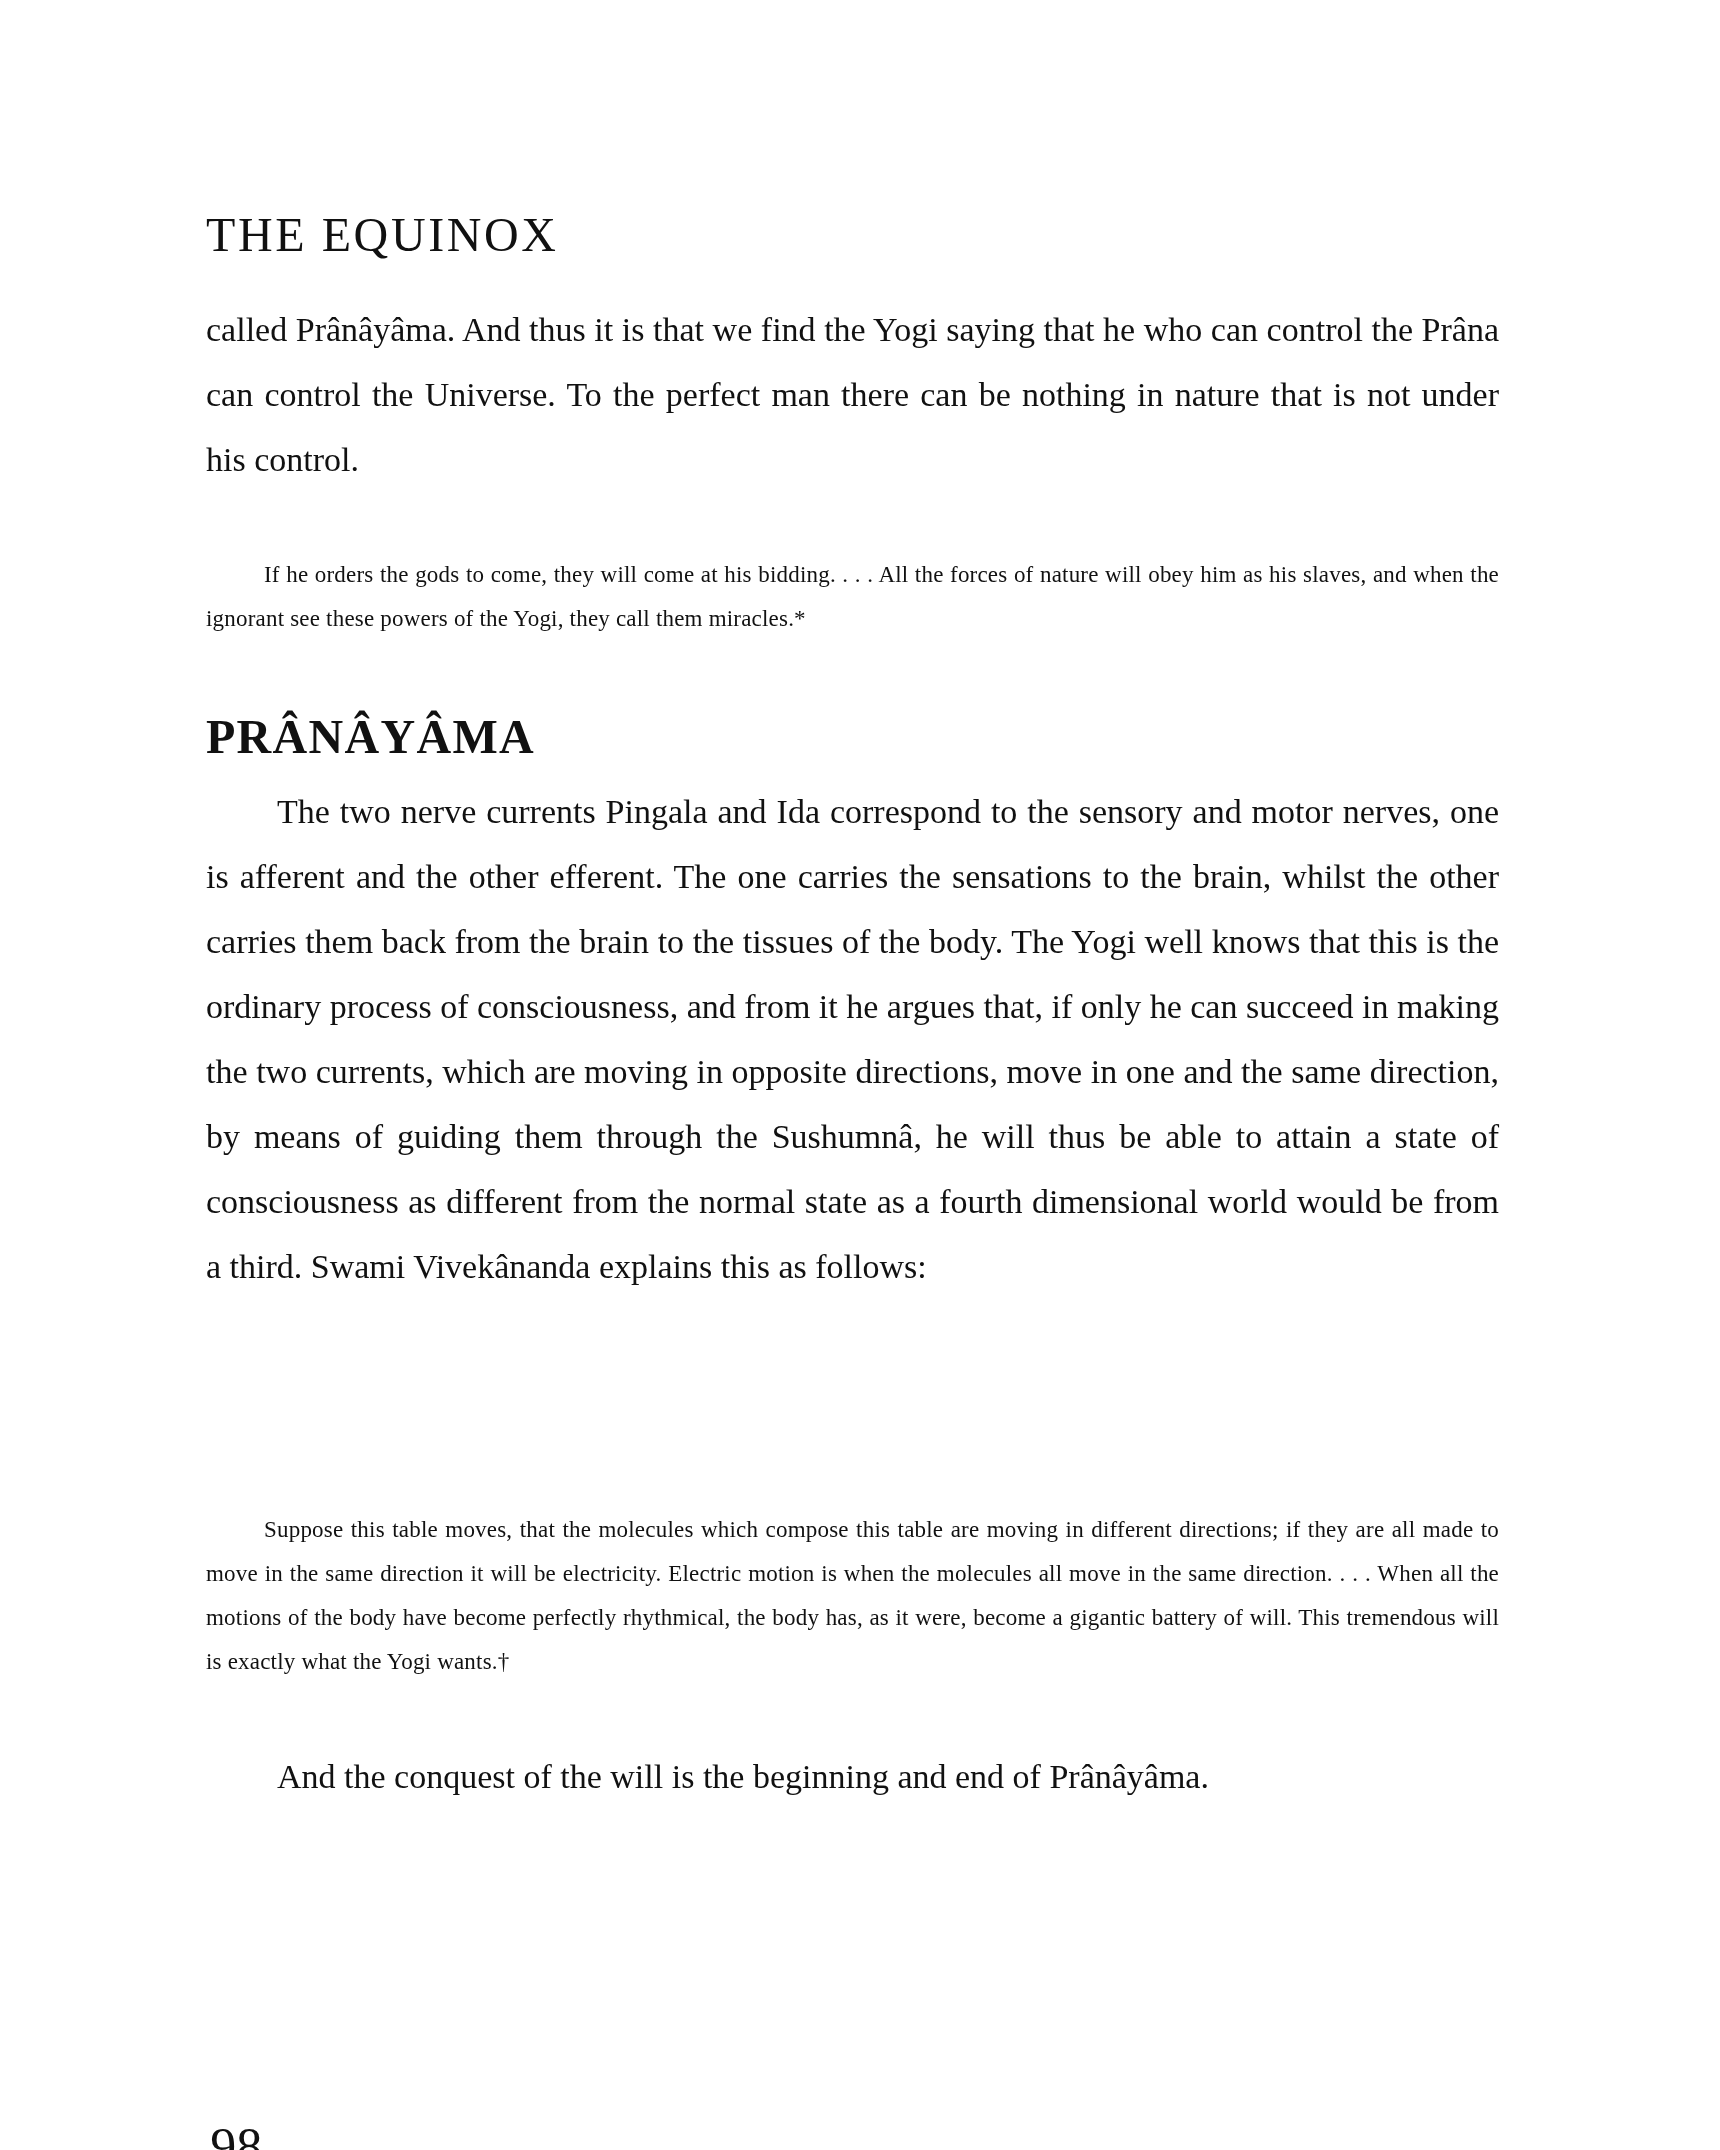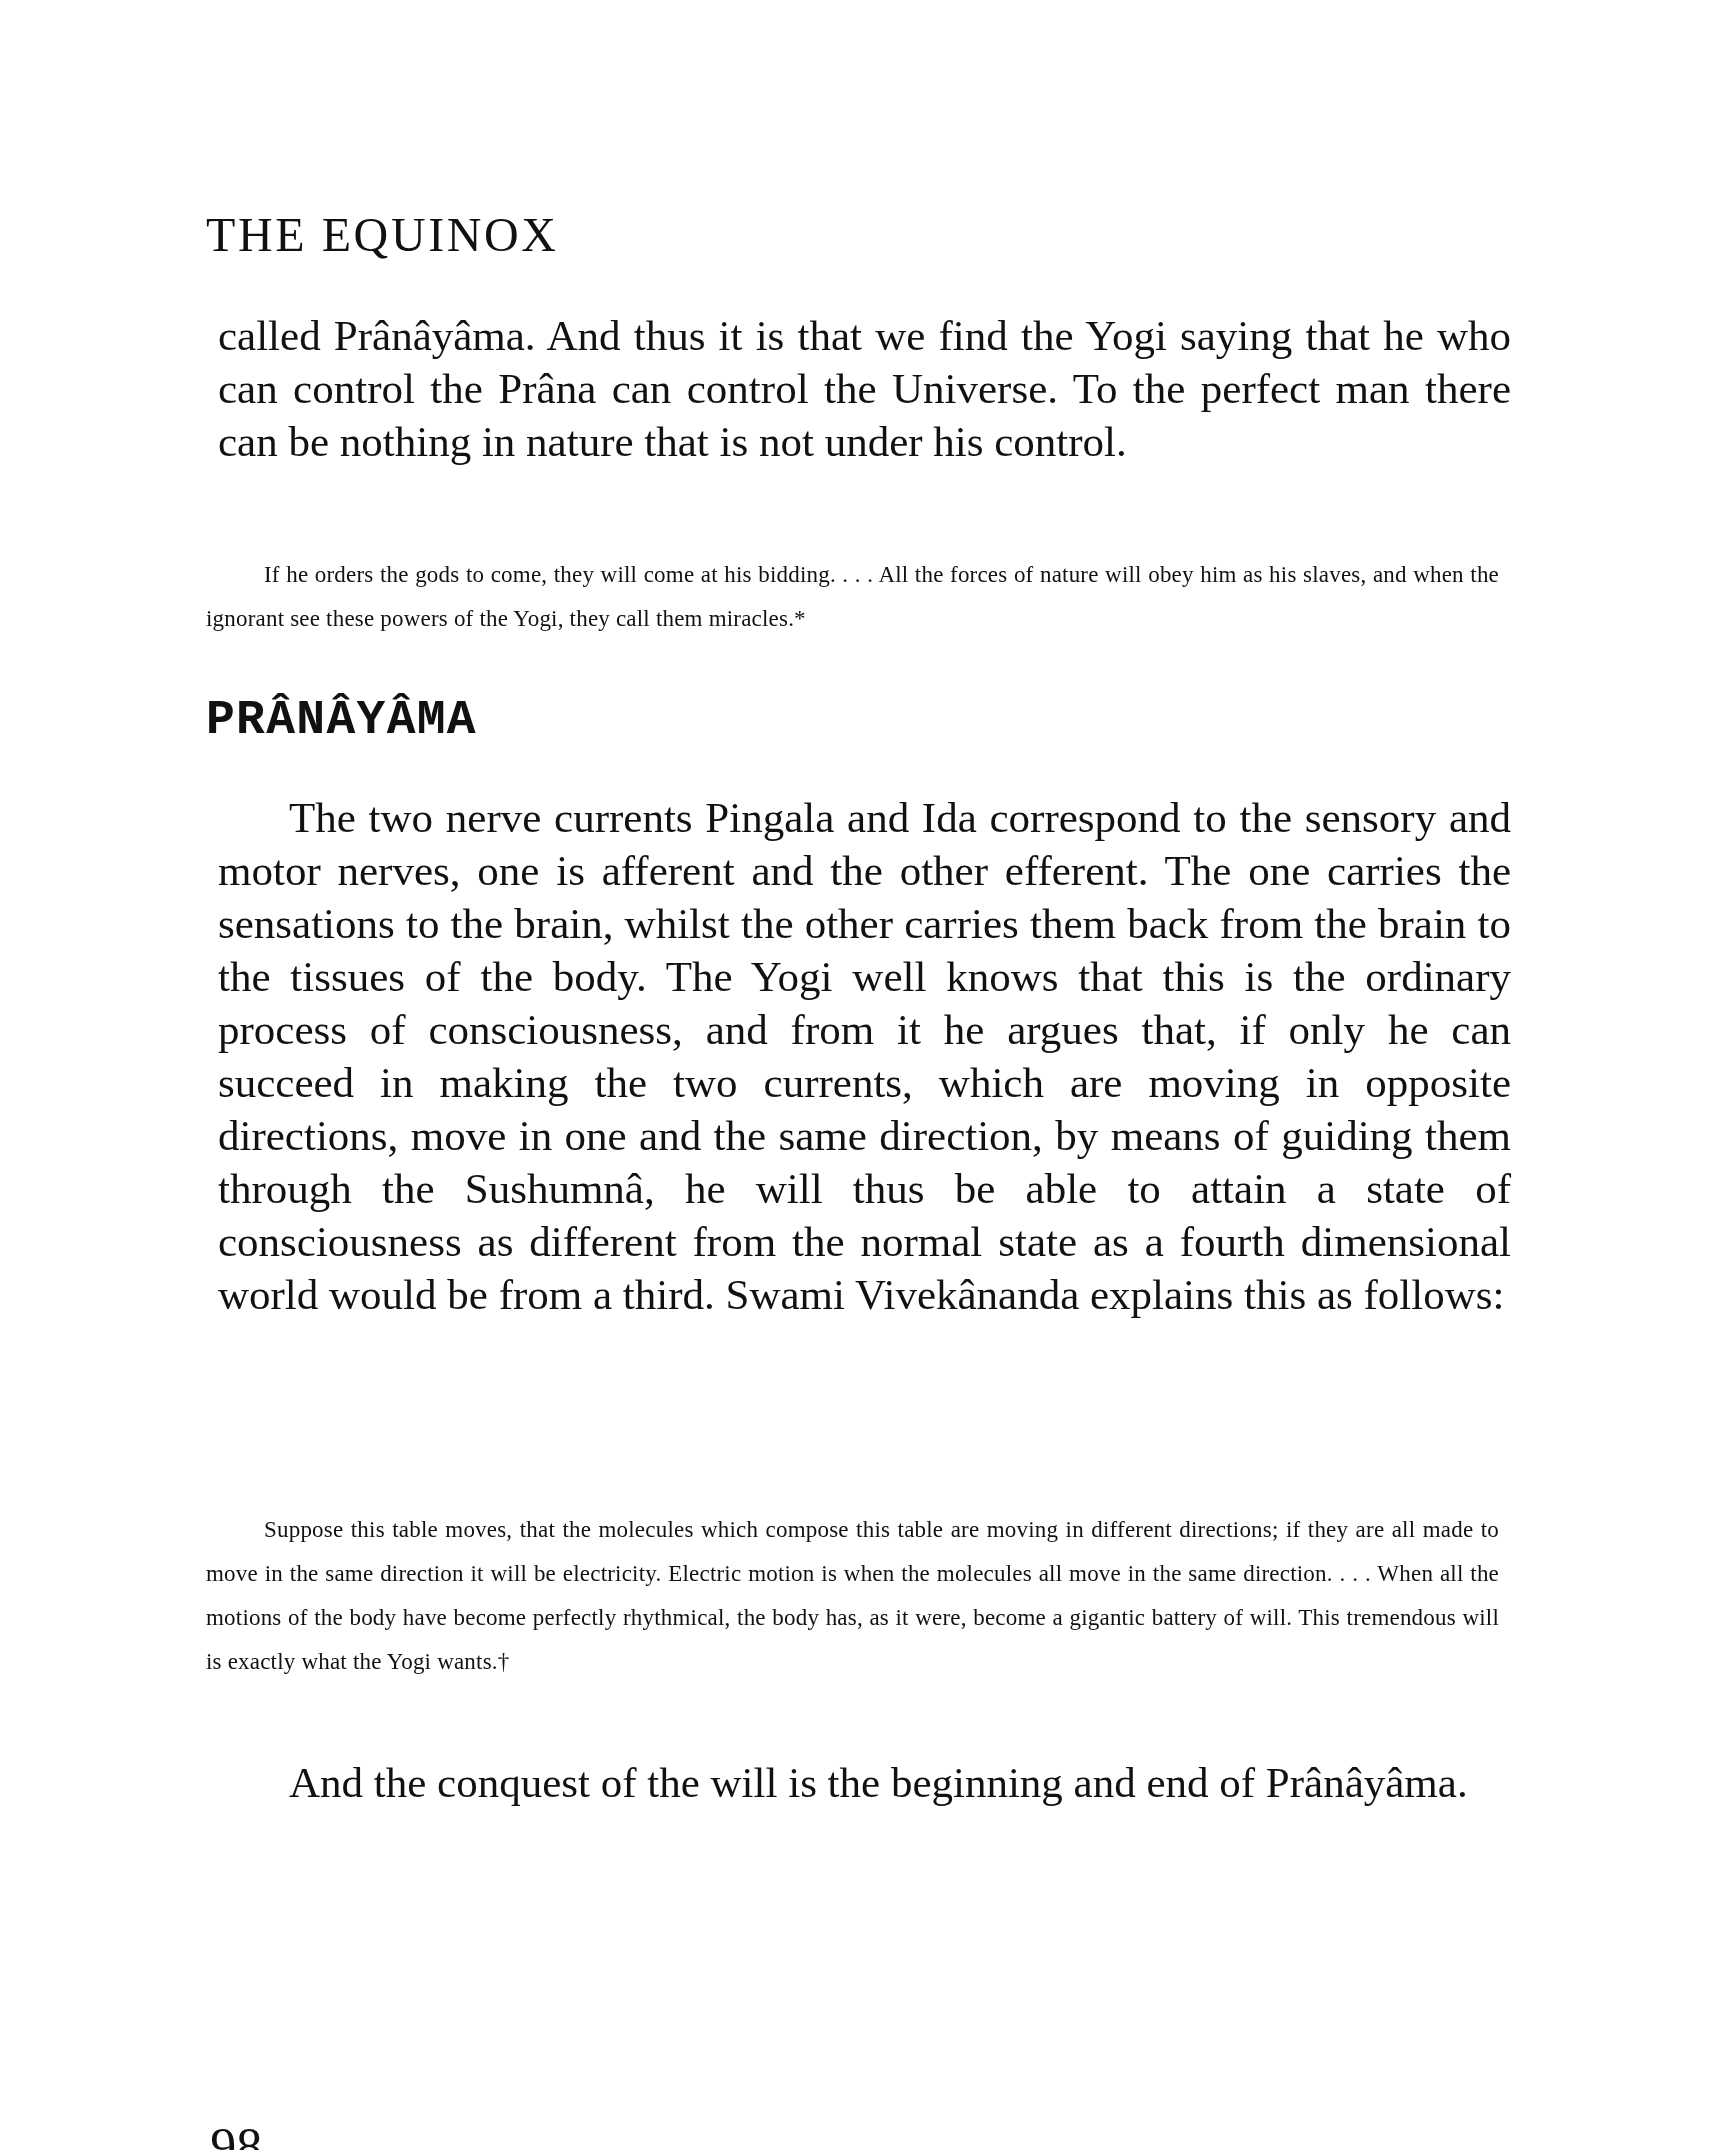--- a/index.html
+++ b/index.html
@@ -24,25 +24,25 @@
     .running-head {
       position: absolute;
       top: 211px;
       left: 0;
       width: 100%;
       font-size: 48px;
       letter-spacing: 2.6px;
       line-height: 1;
     }
     .body-text {
-      font-size: 43px;
-      line-height: 53px;
+      font-size: 34px;
+      line-height: 65px;
       text-align: justify;
       text-align-last: left;
-      margin: 12px;
+      margin: 0;
     }
     .body-text.indent { text-indent: 71px; }
     .quote-text {
       font-size: 23px;
       line-height: 44px;
       text-align: justify;
       text-align-last: left;
       margin: 0;
       letter-spacing: 0.2px;
     }
@@ -61,21 +61,21 @@
       margin: 0;
     }
     .footnote.indent { text-indent: 60px; }
     .page-number {
       font-size: 52px;
       line-height: 1;
       margin: 0;
     }
     #para-1 { position: absolute; top: 297px; left: 0; width: 100%; }
     #quote-1 { position: absolute; top: 553px; left: 0; width: 100%; }
-    #heading-1 { position: absolute; top: 696px; left: 0; font-family: Liberation Mono, monospace; }
+    #heading-1 { position: absolute; top: 713px; left: 0; }
     #para-2 { position: absolute; top: 779px; left: 0; width: 100%; }
     #quote-2 { position: absolute; top: 1508px; left: 0; width: 100%; }
     #para-3 { position: absolute; top: 1744px; left: 0; width: 100%; }
     #footnotes { position: absolute; top: 1966px; left: 0; width: 100%; }
     #page-number { position: absolute; top: 2121px; left: 4.3px; }
   </style>
 </head>
 <body>
 
 <div class="page">

